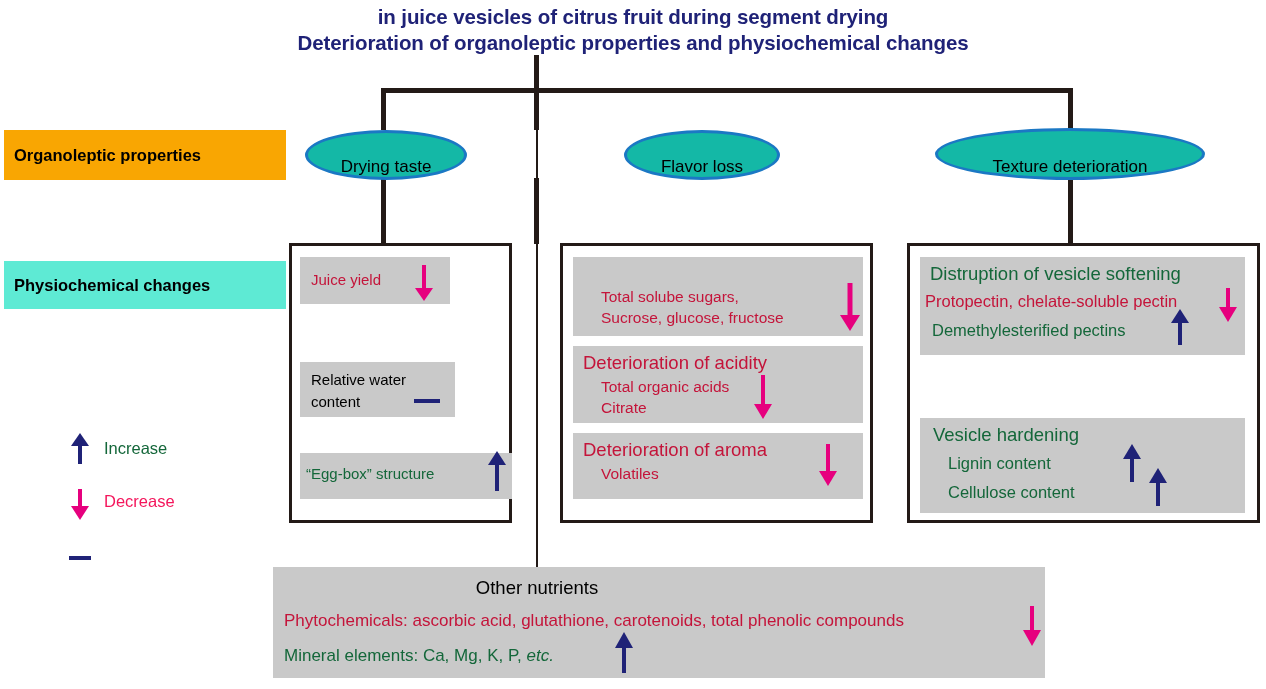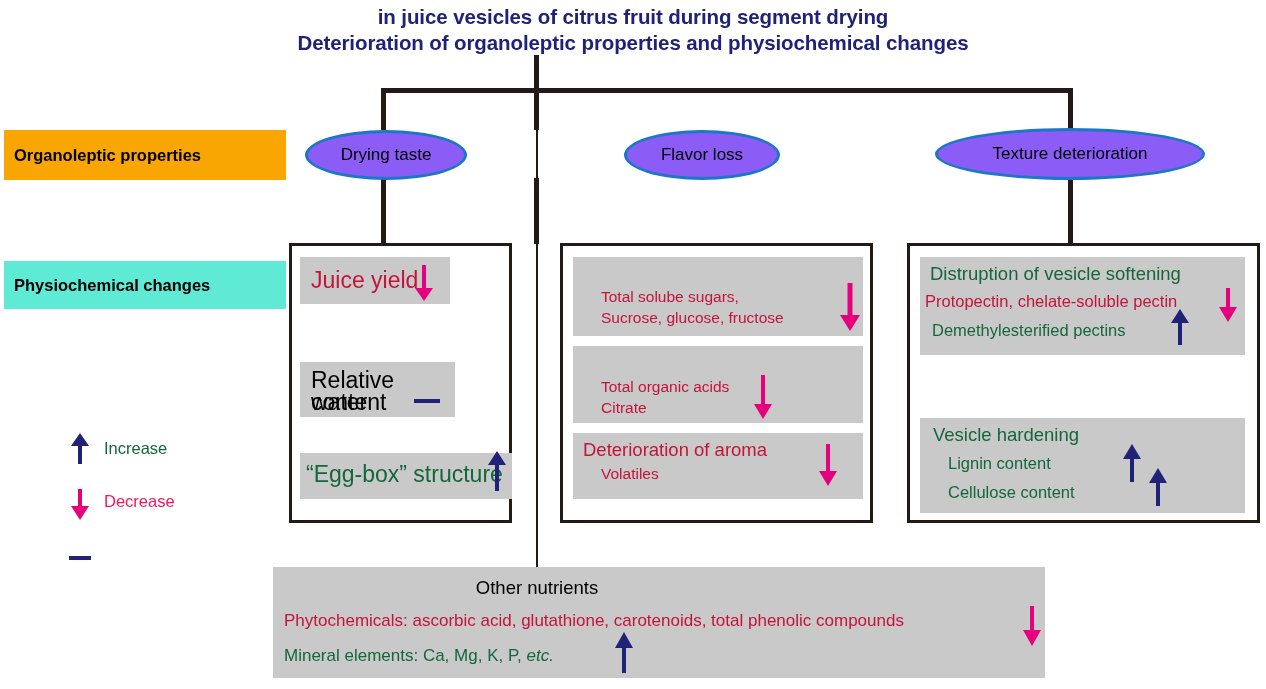--- a/index.html
+++ b/index.html
@@ -19,22 +19,22 @@
   #hbar{left:381px;top:88px;width:692px;height:5px;}
   #br-left{left:381px;top:88px;width:5px;height:42px;}
   #br-mid{left:534px;top:88px;width:5px;height:42px;}
   #br-right{left:1068px;top:88px;width:5px;height:42px;}
   #drop-left{left:381px;top:178px;width:5px;height:66px;}
   #drop-mid{left:534px;top:178px;width:5px;height:66px;}
   #drop-right{left:1068px;top:178px;width:5px;height:66px;}
   #thin-down{left:536px;top:88px;width:2px;height:480px;background:#231a17;}
 
   
-  .ellipse{border-radius:50%;background:#8b5cf6;border:3px solid #1b78c4;
-           display:flex;align-items:center;justify-content:center;
+  .ellipse{border-radius:50%;background:#14b8a6;border:3px solid #1b78c4;
+           display:flex;align-items:flex-end;justify-content:center;
            color:#000;font-size:17px;box-sizing:border-box;}
   #ell-1{left:305px;top:130px;width:162px;height:50px;}
   #ell-2{left:624px;top:130px;width:156px;height:50px;}
   #ell-3{left:935px;top:128px;width:270px;height:52px;}
 
   
   .cat{display:flex;align-items:center;font-weight:bold;font-size:16.5px;color:#000;
        box-sizing:border-box;padding-left:10px;}
   #cat-1{left:4px;top:130px;width:282px;height:50px;background:#f9a602;}
   #cat-2{left:4px;top:261px;width:282px;height:48px;background:#5eead4;}
@@ -47,21 +47,21 @@
 
   
   .gray{background:#c9c9c9;position:absolute;box-sizing:border-box;}
 
   .tred{color:#c4143a;}
   .tgreen{color:#14673a;}
   .tblack{color:#000;}
 
   .hd{font-size:18.5px;line-height:22px;}
   .sub{font-size:15.5px;line-height:19px;}
-  .plain{font-size:23px;line-height:22px;}
+  .plain{font-size:15px;line-height:22px;}
 
   
   .arw{position:absolute;}
 
   
   #b1-g1{left:8px;top:11px;width:150px;height:47px;}
   #b1-g1 .t{position:absolute;left:11px;top:12px;}
   #b1-g2{left:8px;top:116px;width:155px;height:55px;}
   #b1-g2 .t{position:absolute;left:11px;top:7px;}
   #b1-g3{left:8px;top:207px;width:212px;height:46px;}
@@ -158,20 +158,21 @@
   <div class="gray" id="b2-g1">
     <span class="b2s sub tred" style="top:30px">Total solube sugars,</span>
     <span class="b2s sub tred" style="top:51px">Sucrose, glucose, fructose</span>
     <svg class="arw" style="left:266px;top:24px" width="22" height="52" viewBox="0 0 22 52">
       <path d="M11 2 L11 38" stroke="#e6007e" stroke-width="5" fill="none"></path>
       <path d="M1 34 L11 50 L21 34 Z" fill="#e6007e"></path>
     </svg>
   </div>
 
   <div class="gray" id="b2-g2">
+    <span class="b2h hd tred">Deterioration of acidity</span>
     <span class="b2s sub tred" style="top:31px">Total organic acids</span>
     <span class="b2s sub tred" style="top:52px">Citrate</span>
     <svg class="arw" style="left:179px;top:27px" width="22" height="48" viewBox="0 0 22 48">
       <path d="M11 2 L11 34" stroke="#e6007e" stroke-width="4" fill="none"></path>
       <path d="M2 31 L11 46 L20 31 Z" fill="#e6007e"></path>
     </svg>
   </div>
 
   <div class="gray" id="b2-g3">
     <span class="b2h hd tred">Deterioration of aroma</span>

